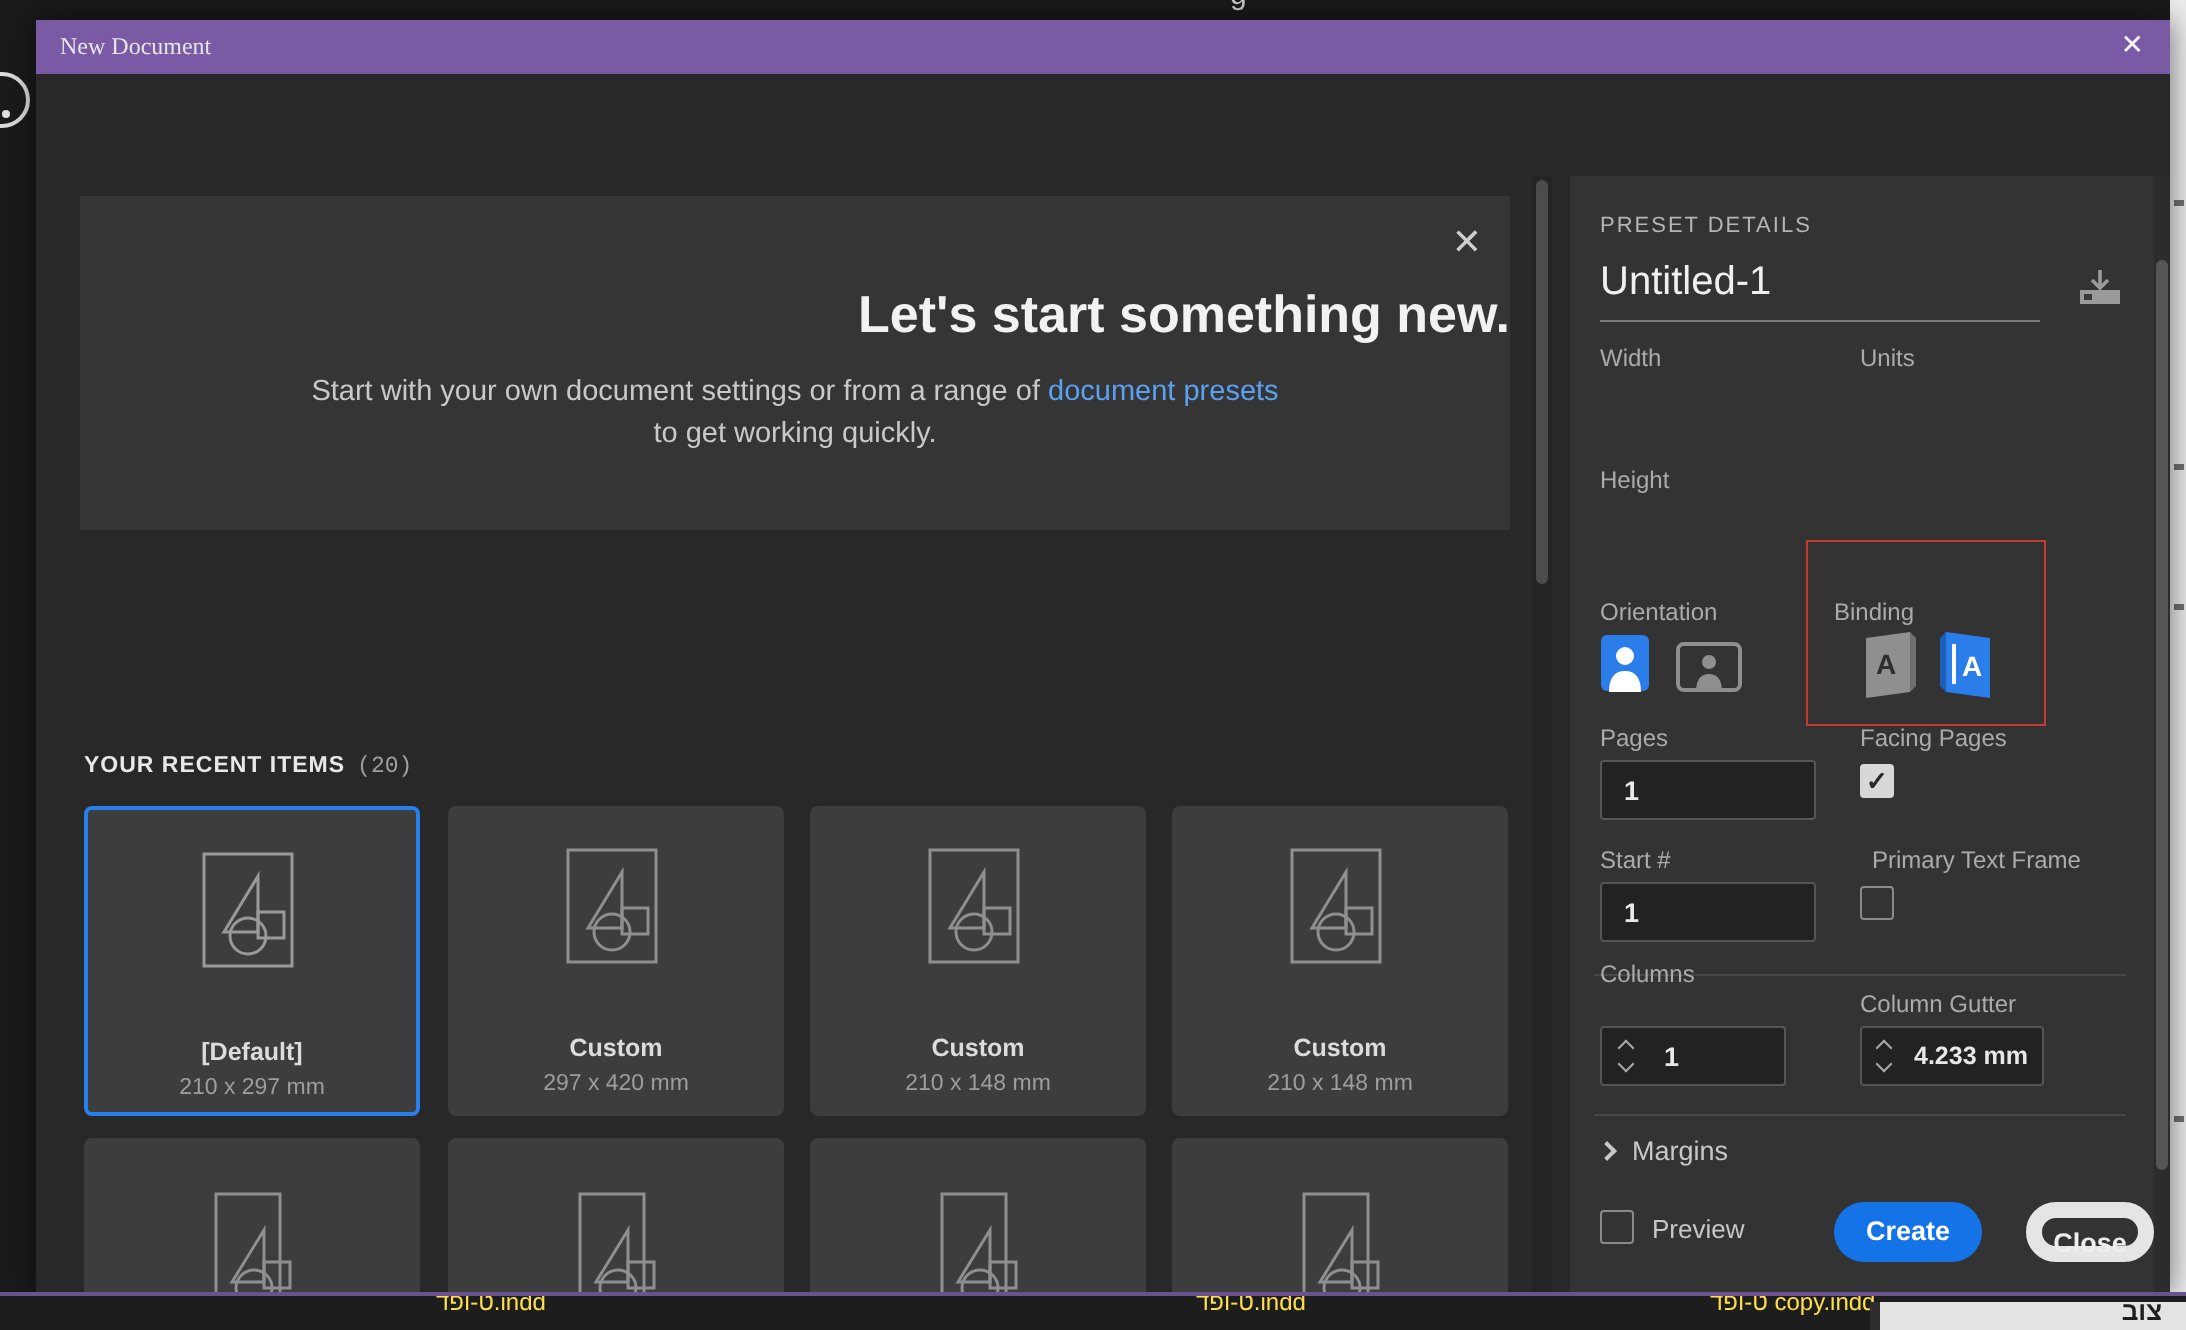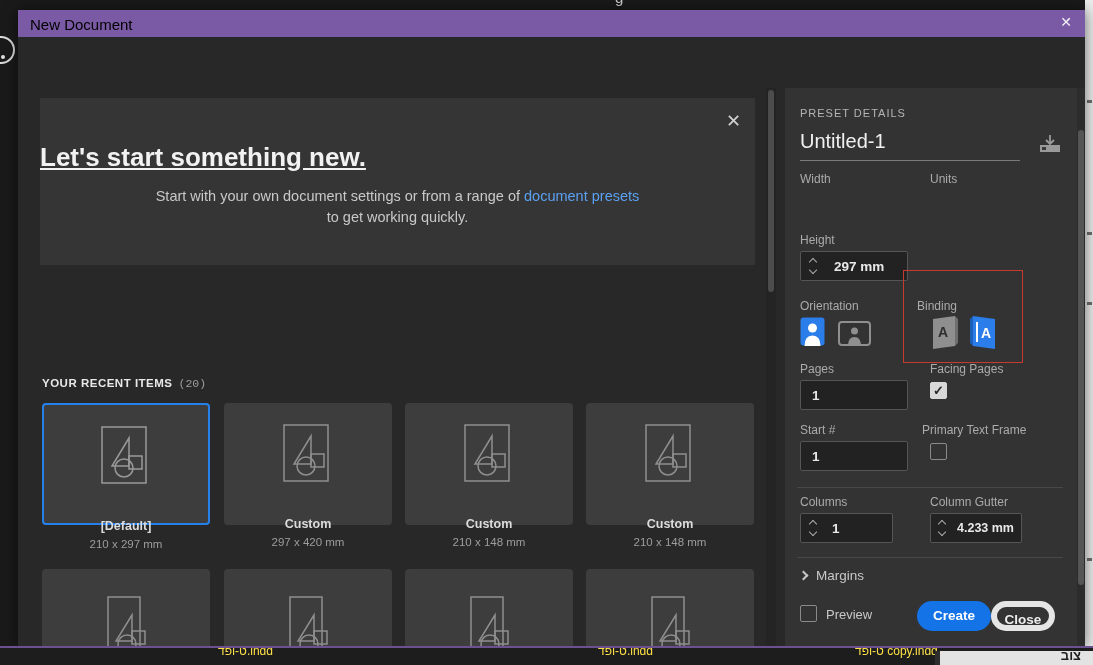--- a/index.html
+++ b/index.html
@@ -17,43 +17,43 @@
   .footer-line { position:absolute; left:0; top:646px; width:1093px; height:2px; background:#6b5192; }
   .footer-strip { position:absolute; left:0; top:648px; width:1093px; height:17px; background:#1d1d1d; overflow:hidden; }
   .footer-tab { position:absolute; top:-4px; font-size:12px; color:#fde047; white-space:nowrap; }
   .footer-panel { position:absolute; left:935px; top:651px; width:158px; height:14px; background:#e3e3e3; overflow:hidden; }
   .footer-panel .bar { position:absolute; left:0; top:0; width:5px; height:14px; background:#2e2e2e; }
   .footer-panel .txt { position:absolute; right:12px; top:-3px; color:#1e1e1e; font-size:13px; font-weight:bold; }
 
   
   .dialog { position:absolute; left:18px; top:10px; width:1067px; height:637px; background:#282828; box-shadow:0 0 14px rgba(0,0,0,.55); }
   .titlebar { position:absolute; left:0; top:0; width:100%; height:27px; background:#7a5aa5; }
-  .titlebar .t { position:absolute; left:12px; top:6px; color:#000000; font-size:15px; }
+  .titlebar .t { position:absolute; left:12px; top:6px; color:#e5e5e5; font-size:12px;font-family:Liberation Serif, serif; }
   .titlebar .x { position:absolute; right:13px; top:4px; color:#f4f1f8; font-size:14px; cursor:default; }
 
   .tabbar { position:absolute; left:0; top:27px; width:100%; height:51px; background:#2d2d2d; }
   .tab-label { position:absolute; top:18px; font-size:13.5px; color:#9b9b9b; }
   .tab-label.active { color:#f1f1f1; font-weight:bold; }
   .tab-underline { position:absolute; left:292px; top:43px; width:43px; height:3px; background:#f1f1f1; }
   .tab-divider { position:absolute; left:499px; top:11px; width:1px; height:30px; background:#565656; }
   .clock { position:absolute; left:264px; top:16px; }
 
   
   .main { position:absolute; left:0; top:78px; width:748px; height:559px; background:#282828; overflow:hidden; }
   .banner { position:absolute; left:22px; top:10px; width:715px; height:167px; background:#353535; }
   .banner .x { position:absolute; right:14px; top:12px; color:#cfcfcf; font-size:18px; }
-  .banner h1 { position:absolute; left:0; top:44px; width:100%; text-align:left; color:#f2f2f2; font-size:26px; font-weight:bold;text-decoration:underline; }
+  .banner h1 { position:absolute; left:0; top:44px; width:100%; text-align:right; color:#f2f2f2; font-size:26px; font-weight:bold; }
   .banner .sub { position:absolute; left:0; top:88px; width:100%; text-align:center; color:#c9c9c9; font-size:14.5px; line-height:21px; }
   .banner .sub a { color:#5aa1f2; text-decoration:none; }
 
   .recent-head { position:absolute; left:24px; top:289px; font-size:11.5px; letter-spacing:.5px; color:#e8e8e8; font-weight:bold; }
   .recent-head .cnt { color:#9f9f9f; font-weight:normal; margin-left:6px; letter-spacing:0;font-family:Liberation Mono, monospace; }
 
   .card { position:absolute; width:168px; background:#3d3d3d; border-radius:4px; }
-  .card.row1 { top:315px; height:122px; }
+  .card.row1 { top:315px; height:155px; }
   .card.row2 { top:481px; height:97px; overflow:hidden; }
   .card.selected { border:2px solid #2680eb; }
   .card .icon-wrap { position:absolute; left:0; top:16px; width:100%; text-align:center; }
   .card.row2 .icon-wrap { top:24px; }
   .card .nm { position:absolute; left:0; top:114px; width:100%; text-align:center; color:#dcdcdc; font-size:12.5px; font-weight:bold; }
   .card .sz { position:absolute; left:0; top:133px; width:100%; text-align:center; color:#9d9d9d; font-size:11.5px; }
 
   
   .main-scroll-track { position:absolute; left:748px; top:78px; width:10px; height:559px; background:#242424; }
   .main-scroll-thumb { position:absolute; left:750px; top:80px; width:6px; height:202px; background:#4c4c4c; border-radius:3px; }
@@ -78,21 +78,21 @@
 
   .checkbox { position:absolute; width:17px; height:17px; border:1px solid #8a8a8a; border-radius:2px; }
   .checkbox.checked { background:#d8d8d8; border-color:#d8d8d8; color:#2a2a2a; font-size:13px; font-weight:bold; text-align:center; line-height:16px; }
 
   .red-annot { position:absolute; left:118px; top:182px; width:120px; height:93px; border:1px solid #c63a31; }
 
   .margins-row { position:absolute; left:15px; top:480px; color:#c8c8c8; font-size:13.5px; }
   .margins-chev { position:absolute; left:0px; top:4px; width:7px; height:7px; border-left:2px solid #c8c8c8; border-top:2px solid #c8c8c8; transform:rotate(135deg); }
 
   .create-btn { position:absolute; left:132px; top:513px; width:74px; height:30px; background:#1473e6; border:none; border-radius:15px; color:#ffffff; font-size:13.5px; font-weight:bold; text-align:center; line-height:30px; }
-  .close-btn { position:absolute; left:206px; top:513px; width:64px; height:30px; background:transparent; border:6px solid #e5e5e5; border-radius:15px; color:#ededed; font-size:13.5px; font-weight:bold; text-align:center; line-height:26px; }
+  .close-btn { position:absolute; left:228px; top:513px; width:64px; height:30px; background:transparent; border:8px solid #e5e5e5; border-radius:15px; color:#ededed; font-size:13.5px; font-weight:bold; text-align:center; line-height:26px; }
 
   
   .sb-scroll-track { position:absolute; left:1059px; top:78px; width:8px; height:559px; background:#2c2c2c; }
   .sb-scroll-thumb { position:absolute; left:1060px; top:120px; width:6px; height:455px; background:#555555; border-radius:3px; }
 </style>
 </head>
 <body>
 
 <div id="stage">
 
@@ -253,25 +253,20 @@
             <rect x="2" y="11" width="20" height="7" fill="#9a9a9a"></rect>
             <rect x="4" y="13" width="4" height="3" fill="#3a3a3a"></rect>
           </svg>
       </span>
 
       <div class="sb-label" style="left:15px; top:84px">Width</div>
 
       <div class="sb-label" style="left:145px; top:84px">Units</div>
 
       <div class="sb-label" style="left:15px; top:145px">Height</div>
-      <div class="inp spin" style="left:15px; top:163px; width:108px">
-        <span class="chev up" style="left:9px; top:7px"></span>
-        <span class="chev down" style="left:9px; top:15px"></span>
-        <span class="val" style="left:33px">297 mm</span>
-      </div>
 
       <div class="sb-label" style="left:15px; top:211px">Orientation</div>
       <span style="position:absolute; left:15px; top:229px">
         <svg width="25" height="29" viewBox="0 0 25 29">
             <rect x="0.5" y="0.5" width="24" height="28" rx="3" fill="#2b7de9"></rect>
             <circle cx="12.5" cy="11" r="4.5" fill="#ffffff"></circle>
             <path d="M4.5 29 Q4.5 18.5 12.5 18.5 Q20.5 18.5 20.5 29 Z" fill="#ffffff"></path>
           </svg>
       </span>
       <span style="position:absolute; left:53px; top:233px">
@@ -307,26 +302,26 @@
       </div>
 
       <div class="sb-label" style="left:145px; top:274px">Facing Pages</div>
       <div class="checkbox checked" style="left:145px; top:294px">✓</div>
 
       <div class="sb-label" style="left:15px; top:335px">Start #</div>
       <div class="inp" style="left:15px; top:353px; width:108px">
         <span class="val" style="left:11px">1</span>
       </div>
 
-      <div class="sb-label" style="left:137px; top:335px">Primary Text Frame</div>
+      <div class="sb-label" style="left:151px; top:335px">Primary Text Frame</div>
       <div class="checkbox" style="left:145px; top:355px"></div>
 
       <div class="divider" style="top:399px"></div>
 
-      <div class="sb-label" style="left:15px; top:407px">Columns</div>
+      <div class="sb-label" style="left:15px; top:392px">Columns</div>
       <div class="inp spin" style="left:15px; top:425px; width:93px">
         <span class="chev up" style="left:9px; top:7px"></span>
         <span class="chev down" style="left:9px; top:15px"></span>
         <span class="val" style="left:31px">1</span>
       </div>
 
       <div class="sb-label" style="left:145px; top:407px">Column Gutter</div>
       <div class="inp spin" style="left:145px; top:425px; width:92px">
         <span class="chev up" style="left:8px; top:7px"></span>
         <span class="chev down" style="left:8px; top:15px"></span>

